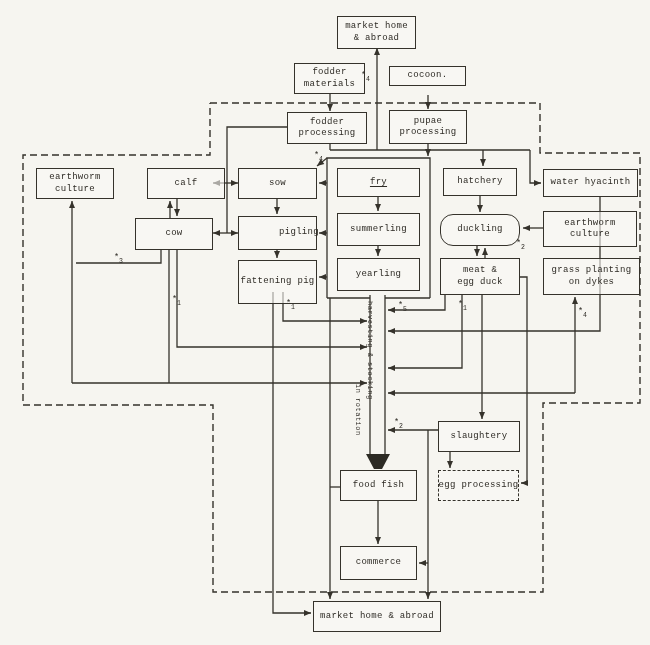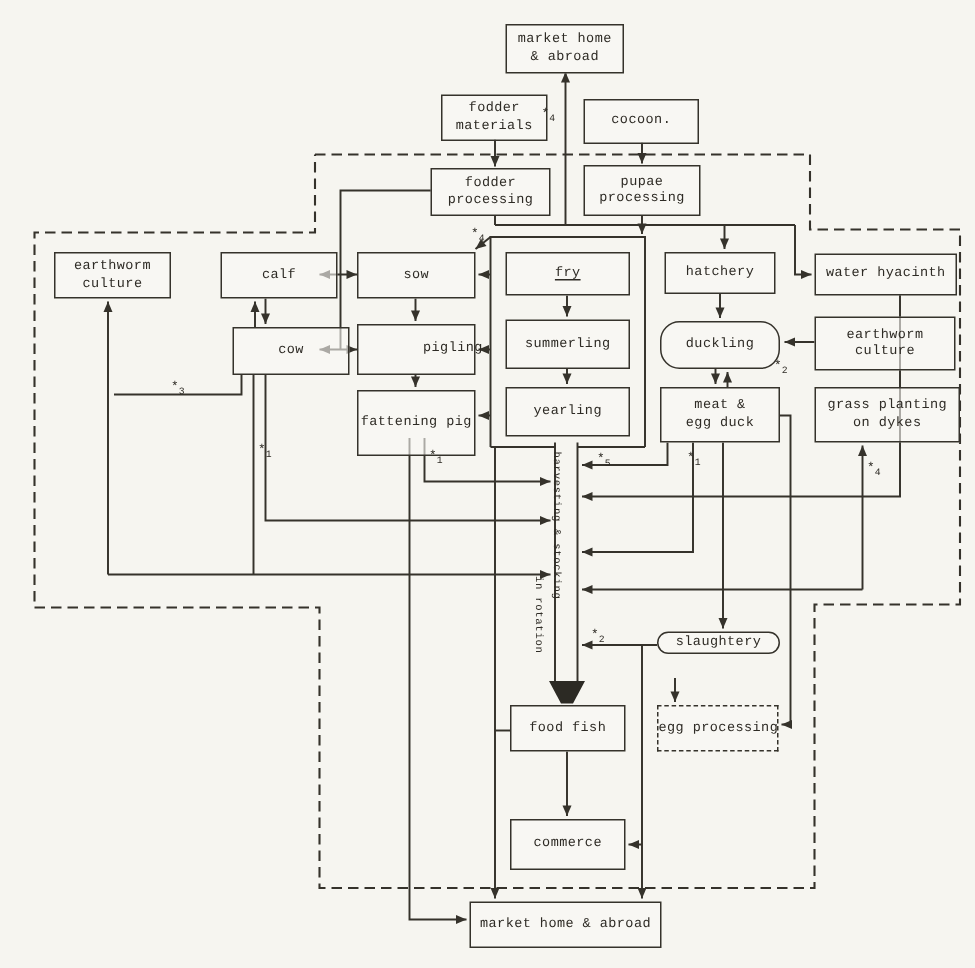--- a/index.html
+++ b/index.html
@@ -14,21 +14,21 @@
     background:#f6f5f0;
   }
   #wires{position:absolute;left:0;top:0;}
   #wires path{stroke:#35322b;stroke-width:1.3;fill:none;}
   #wires path.outline{stroke-dasharray:7 4;stroke-width:1.4;}
   #wires polygon{fill:#35322b;stroke:none;}
   #wires polygon.funnel{fill:#2c2a24;}
   .node{
     position:absolute;
     border:1.6px solid #35322b;
-    display:flex;flex-direction:column;justify-content:center;
+    display:flex;flex-direction:column;align-items:center;justify-content:center;
     font-size:9px;line-height:1.25;letter-spacing:.3px;
     color:#2e2b25;text-align:center;
     background:rgba(250,249,245,.6);
     box-sizing:border-box;
   }
   .node.dashed{border-style:dashed;}
   .node .ln{white-space:nowrap;}
   .node.u .ln{text-decoration:underline;text-underline-offset:2px;}
   .annot{
     position:absolute;font-size:8.5px;color:#2e2b25;letter-spacing:0;
@@ -145,21 +145,21 @@
     </svg>
   <div id="nodes">
       <div class="node" style="left: 337px; top: 16px; width: 79px; height: 33px;">
         <div class="ln">market home</div>
         <div class="ln">&amp; abroad</div>
       </div>
       <div class="node" style="left: 294px; top: 63px; width: 71px; height: 31px;">
         <div class="ln">fodder</div>
         <div class="ln">materials</div>
       </div>
-      <div class="node" style="left: 389px; top: 66px; width: 77px; height: 30px;">
+      <div class="node" style="left: 389px; top: 66px; width: 77px; height: 20px;">
         <div class="ln">cocoon.</div>
       </div>
       <div class="node" style="left: 287px; top: 112px; width: 80px; height: 32px;">
         <div class="ln">fodder</div>
         <div class="ln">processing</div>
       </div>
       <div class="node" style="left: 389px; top: 110px; width: 78px; height: 34px;">
         <div class="ln">pupae</div>
         <div class="ln">processing</div>
       </div>
@@ -175,21 +175,21 @@
       </div>
       <div class="node u" style="left: 337px; top: 168px; width: 83px; height: 29px; font-family: Liberation Mono, monospace;">
         <div class="ln">fry</div>
       </div>
       <div class="node" style="left: 443px; top: 168px; width: 74px; height: 28px;">
         <div class="ln">hatchery</div>
       </div>
       <div class="node" style="left: 543px; top: 169px; width: 95px; height: 28px;">
         <div class="ln">water hyacinth</div>
       </div>
-      <div class="node" style="left: 135px; top: 218px; width: 78px; height: 32px; margin-left: 20px;">
+      <div class="node" style="left: 135px; top: 218px; width: 78px; height: 32px;">
         <div class="ln">cow</div>
       </div>
       <div class="node" style="left: 238px; top: 216px; width: 79px; height: 34px; padding-left: 43px;">
         <div class="ln">pigling</div>
       </div>
       <div class="node" style="left: 337px; top: 213px; width: 83px; height: 33px;">
         <div class="ln">summerling</div>
       </div>
       <div class="node" style="left: 440px; top: 214px; width: 80px; height: 32px; border-radius: 13px;">
         <div class="ln">duckling</div>
@@ -205,21 +205,21 @@
         <div class="ln">yearling</div>
       </div>
       <div class="node" style="left: 440px; top: 258px; width: 80px; height: 37px;">
         <div class="ln">meat &amp;</div>
         <div class="ln">egg duck</div>
       </div>
       <div class="node" style="left: 543px; top: 258px; width: 97px; height: 37px;">
         <div class="ln">grass planting</div>
         <div class="ln">on dykes</div>
       </div>
-      <div class="node" style="left: 438px; top: 421px; width: 82px; height: 15px; border-radius: 10px;">
+      <div class="node" style="left: 438px; top: 421px; width: 82px; height: 31px;">
         <div class="ln">slaughtery</div>
       </div>
       <div class="node" style="left: 340px; top: 470px; width: 77px; height: 31px;">
         <div class="ln">food fish</div>
       </div>
       <div class="node dashed" style="left: 438px; top: 470px; width: 81px; height: 31px;">
         <div class="ln">egg processing</div>
       </div>
       <div class="node" style="left: 340px; top: 546px; width: 77px; height: 34px;">
         <div class="ln">commerce</div>

